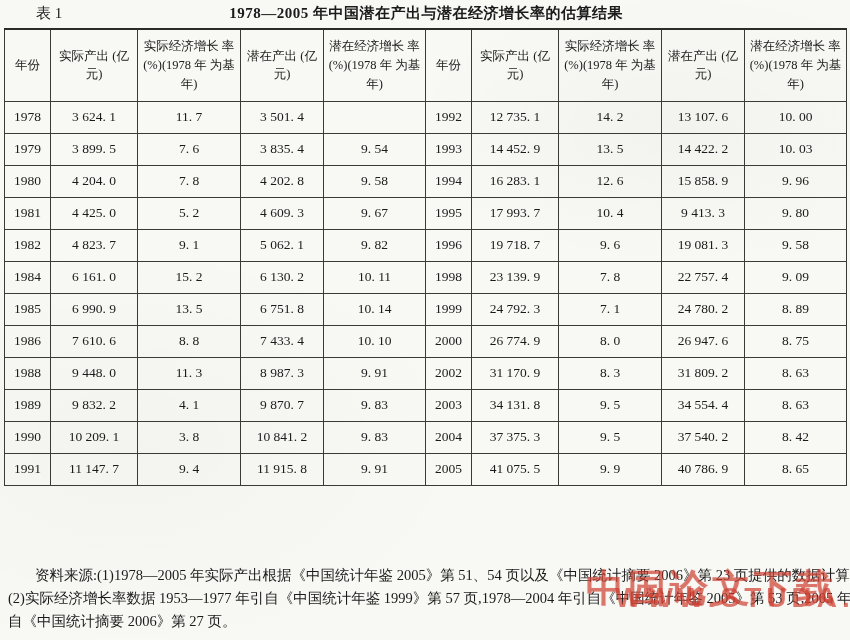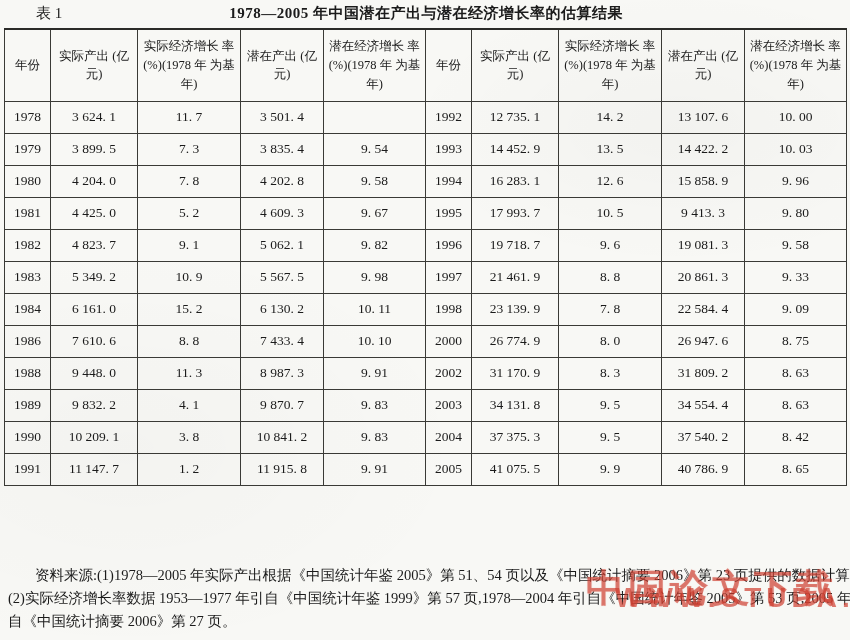--- a/index.html
+++ b/index.html
@@ -142,21 +142,21 @@
         <td></td>
         <td>1992</td>
         <td>12 735. 1</td>
         <td>14. 2</td>
         <td>13 107. 6</td>
         <td>10. 00</td>
       </tr>
       <tr>
         <td>1979</td>
         <td>3 899. 5</td>
-        <td>7. 3</td>
+        <td>7. 6</td>
         <td>3 835. 4</td>
         <td>9. 54</td>
         <td>1993</td>
         <td>14 452. 9</td>
         <td>13. 5</td>
         <td>14 422. 2</td>
         <td>10. 03</td>
       </tr>
       <tr>
         <td>1980</td>
@@ -171,59 +171,59 @@
         <td>9. 96</td>
       </tr>
       <tr>
         <td>1981</td>
         <td>4 425. 0</td>
         <td>5. 2</td>
         <td>4 609. 3</td>
         <td>9. 67</td>
         <td>1995</td>
         <td>17 993. 7</td>
-        <td>10. 5</td>
+        <td>10. 4</td>
         <td>9 413. 3</td>
         <td>9. 80</td>
       </tr>
       <tr>
         <td>1982</td>
         <td>4 823. 7</td>
         <td>9. 1</td>
         <td>5 062. 1</td>
         <td>9. 82</td>
         <td>1996</td>
         <td>19 718. 7</td>
         <td>9. 6</td>
         <td>19 081. 3</td>
         <td>9. 58</td>
       </tr>
       <tr>
-        <td>1983</td>
-        <td>5 349. 2</td>
-        <td>10. 9</td>
-        <td>5 567. 5</td>
-        <td>9. 98</td>
-        <td>1997</td>
-        <td>21 461. 9</td>
-        <td>8. 8</td>
-        <td>20 861. 3</td>
-        <td>9. 33</td>
-      </tr>
-      <tr>
         <td>1984</td>
         <td>6 161. 0</td>
         <td>15. 2</td>
         <td>6 130. 2</td>
         <td>10. 11</td>
         <td>1998</td>
         <td>23 139. 9</td>
         <td>7. 8</td>
-        <td>22 584. 4</td>
+        <td>22 757. 4</td>
         <td>9. 09</td>
+      </tr>
+      <tr>
+        <td>1985</td>
+        <td>6 990. 9</td>
+        <td>13. 5</td>
+        <td>6 751. 8</td>
+        <td>10. 14</td>
+        <td>1999</td>
+        <td>24 792. 3</td>
+        <td>7. 1</td>
+        <td>24 780. 2</td>
+        <td>8. 89</td>
       </tr>
       <tr>
         <td>1986</td>
         <td>7 610. 6</td>
         <td>8. 8</td>
         <td>7 433. 4</td>
         <td>10. 10</td>
         <td>2000</td>
         <td>26 774. 9</td>
         <td>8. 0</td>
@@ -262,21 +262,21 @@
         <td>9. 83</td>
         <td>2004</td>
         <td>37 375. 3</td>
         <td>9. 5</td>
         <td>37 540. 2</td>
         <td>8. 42</td>
       </tr>
       <tr>
         <td>1991</td>
         <td>11 147. 7</td>
-        <td>1. 2</td>
+        <td>9. 4</td>
         <td>11 915. 8</td>
         <td>9. 91</td>
         <td>2005</td>
         <td>41 075. 5</td>
         <td>9. 9</td>
         <td>40 786. 9</td>
         <td>8. 65</td>
       </tr>
     </tbody>
 </table>

